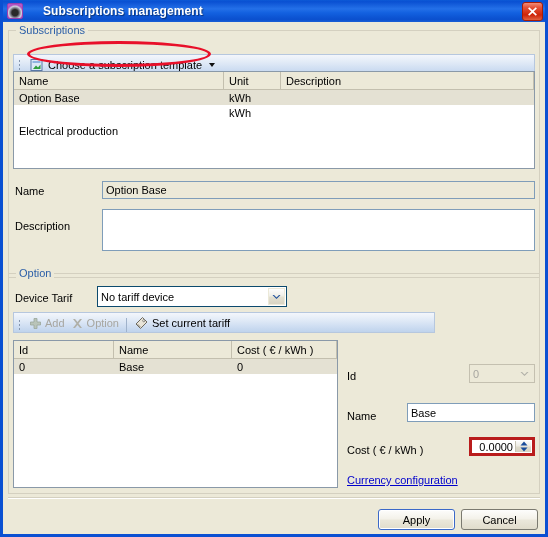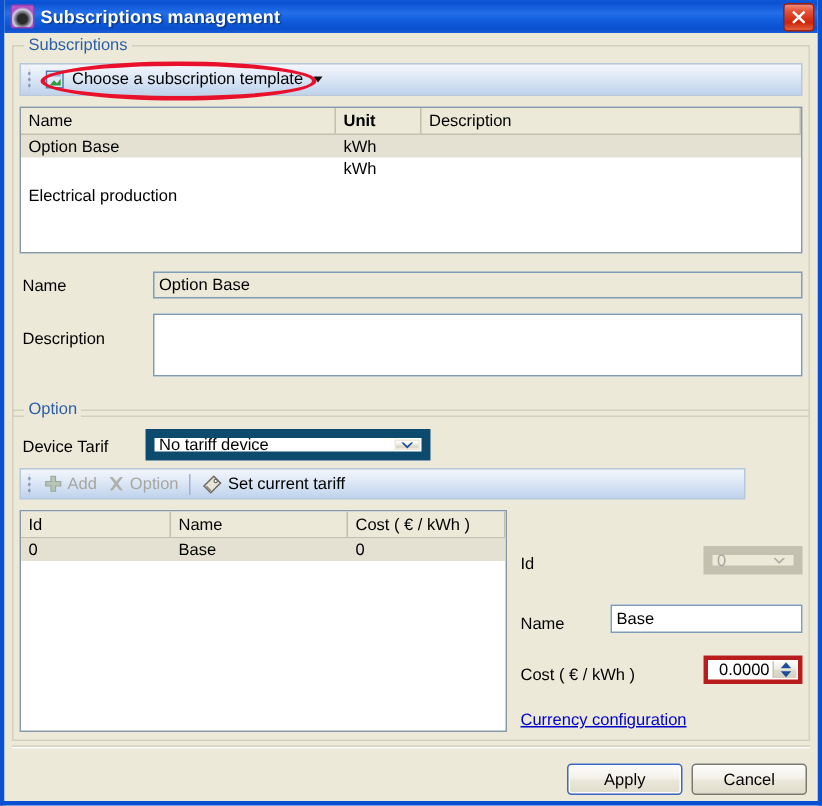--- a/index.html
+++ b/index.html
@@ -25,20 +25,21 @@
     background: #ECE9D8;
   }
   .titlebar {
     position: relative;
     height: 22px;
     background: linear-gradient(to bottom,
         #0C59D6 0%, #0A50D2 8%, #2470E8 40%, #1361E0 58%, #0A4FCE 88%, #1A5FD6 100%);
     display: flex;
     align-items: center;
     padding-left: 4px;
+    gap: 16px;
   }
   .title-icon {
     width: 16px; height: 16px;
     margin-right: 4px;
     border-radius: 2px;
     background: radial-gradient(circle at 50% 62%, #2a2a2a 0 28%, #6e6e7a 40%, #cfcfe0 58%, #b050c0 72%, #c060d0 100%);
     border: 1px solid #9b3fae;
     box-sizing: border-box;
   }
   .title-text {
@@ -184,21 +185,21 @@
     padding: 2px 3px;
     display: flex;
     align-items: center;
     overflow: hidden;
   }
   .textbox.readonly { background: #ECE9D8; }
 
   .combo {
     position: absolute;
     background: #ffffff;
-    border: 6px solid #0c4a6e;
+    border: 1px solid #0c4a6e;
     box-sizing: border-box;
     display: flex; align-items: center;
     padding-left: 3px;
     font-size: 11px;
     cursor: pointer;
   }
   .combo-btn {
     position: absolute;
     right: 1px; top: 1px; bottom: 1px;
     width: 17px;
@@ -286,39 +287,39 @@
       </svg>
     </div>
   </div>
 
   <div class="client">
 
     <div class="group" style="left:5px; top:8px; width:532px; height:248px;">
       <div class="group-label">Subscriptions</div>
     </div>
 
-    <div class="toolbar" style="left:10px; top:20px; width:522px; height:22px;text-align:center;">
+    <div class="toolbar" style="left:10px; top:32px; width:522px; height:22px;text-align:center;">
       <div class="gripper"></div>
       <div class="tb-btn">
         <span style="display:inline-block;width:16px;height:15px;">
           <svg width="16" height="15" viewBox="0 0 16 15" aria-hidden="true">
             <rect x="2" y="1.5" width="11" height="11" fill="#DCE8F8" stroke="#5878A8" stroke-width="1"></rect>
             <rect x="3.5" y="3" width="8" height="2" fill="#8FB4E0"></rect>
             <path d="M4 11 L7 7.5 L9 9.5 L11.5 6.5 L11.5 11 Z" fill="#2E9E3E"></path>
           </svg>
         </span>
         <span>Choose a subscription template</span>
         <span class="caret-down"></span>
       </div>
     </div>
 
     <div class="listview" style="left:10px; top:49px; width:522px; height:98px;">
       <div class="lv-header">
         <div class="lv-th" style="width:210px;">Name</div>
-        <div class="lv-th" style="width:57px;font-weight:bold;">Unit</div>
+        <div class="lv-th" style="width:57px;">Unit</div>
         <div class="lv-th" style="width:253px;">Description</div>
       </div>
       <div class="lv-row selected">
         <div class="lv-td" style="width:210px;">Option Base</div>
         <div class="lv-td" style="width:57px;">kWh</div>
         <div class="lv-td" style="width:253px;"></div>
       </div>
       <div class="lv-row">
         <div class="lv-td" style="width:210px;margin-top:36px;">Electrical production</div>
         <div class="lv-td" style="width:57px;">kWh</div>
@@ -339,21 +340,21 @@
     <div class="fld-label" style="left:12px; top:270px;">Device Tarif</div>
     <div class="combo" style="left:94px; top:264px; width:190px; height:21px;">
       <span>No tariff device</span>
       <span class="combo-btn">
         <svg width="9" height="6" viewBox="0 0 9 6" aria-hidden="true">
           <path d="M0.5 1 L4.5 5 L8.5 1 L7 1 L4.5 3.4 L2 1 Z" fill="#1B4D9B"></path>
         </svg>
       </span>
     </div>
 
-    <div class="toolbar" style="left:10px; top:290px; width:484px; height:21px;">
+    <div class="toolbar" style="left:10px; top:290px; width:422px; height:21px;align-items:flex-end;">
       <div class="gripper"></div>
       <div class="tb-btn disabled">
         <span style="display:inline-block;width:13px;height:13px;">
           <svg width="13" height="13" viewBox="0 0 13 13" aria-hidden="true">
             <path d="M5 1.5h3v3.5h3.5v3H8v3.5H5V8H1.5V5H5Z" fill="#B9C4B9" stroke="#9AA79A" stroke-width="0.8"></path>
           </svg>
         </span>
         <span>Add</span>
       </div>
       <div class="tb-btn disabled">

